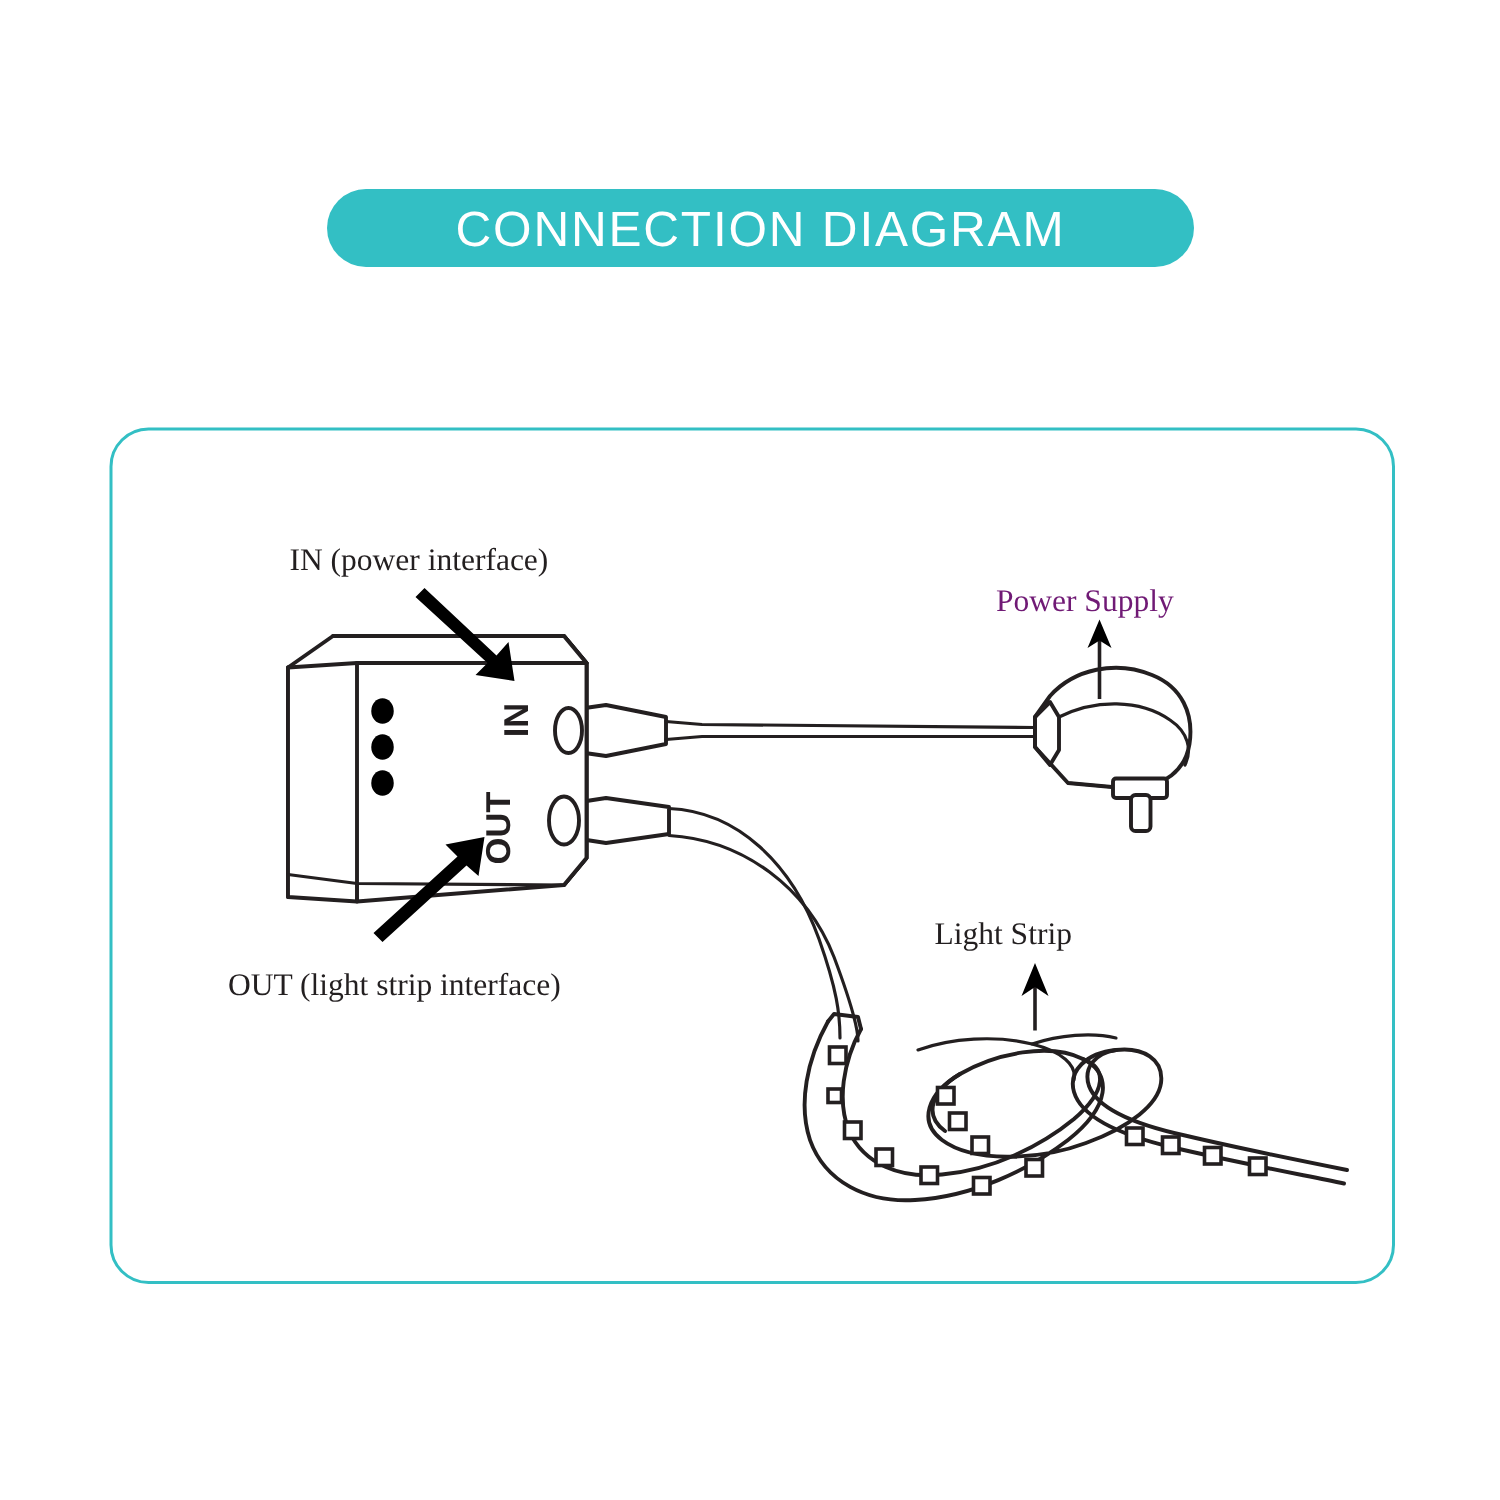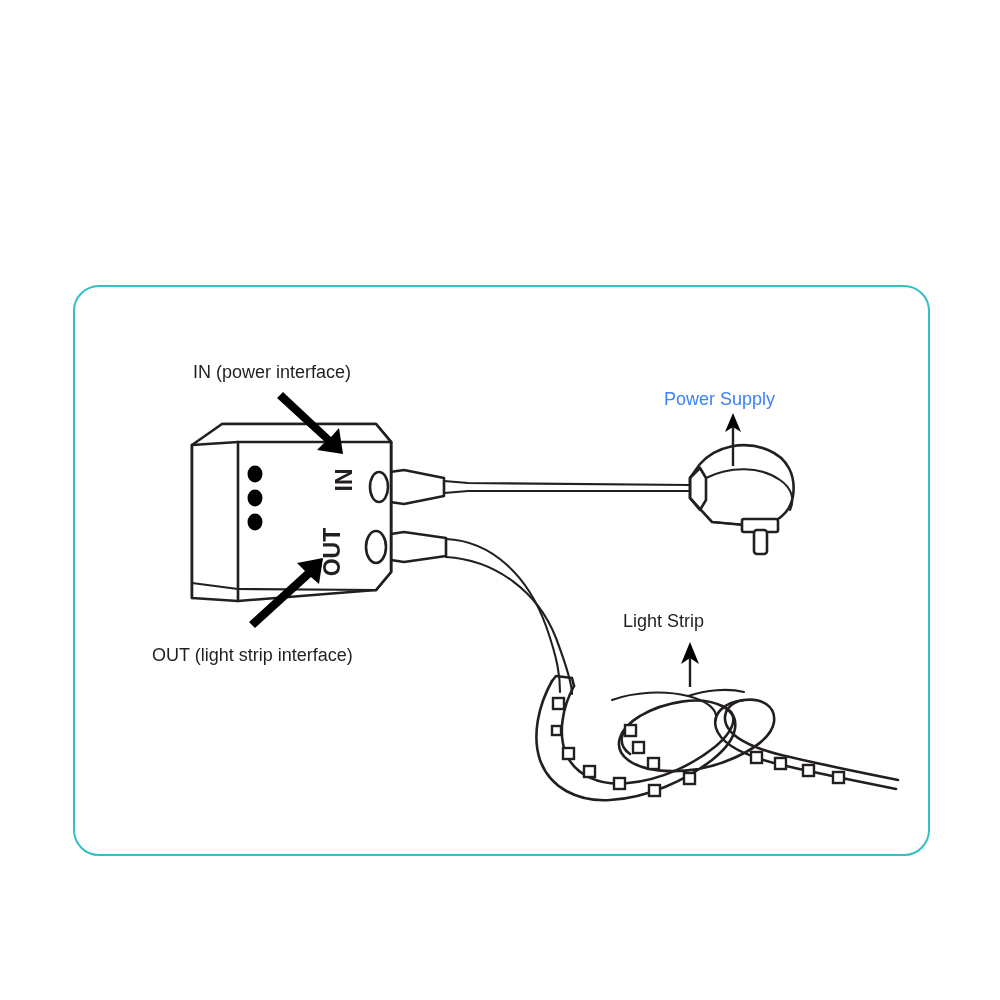--- a/index.html
+++ b/index.html
@@ -61,41 +61,44 @@
     position: absolute;
     left: 0;
     top: 0;
     width: 1000px;
     height: 1000px;
     pointer-events: none;
   }
   .lbl {
     position: absolute;
     color: #231f20;
-    font-size: 18px;
-    font-family: Liberation Sans, sans-serif;
+    font-size: 21px;
+    font-family: Liberation Serif, serif;
     white-space: nowrap;
     line-height: 1;
   }
   #label-in   { left: 193px; top: 363px; }
   #label-out  { left: 152px; top: 646px; }
   #label-power{ left: 664px; top: 390px; }
   #label-strip{ left: 623px; top: 612px; }
 </style>
 </head>
 <body>
 
 <div id="stage">
 
+  <div id="title-banner" style="background: rgb(51, 191, 196);">
+    <span id="title-text" style="color: rgb(255, 255, 255);">CONNECTION DIAGRAM</span>
+  </div>
 
   <div id="diagram-frame" style="border: 2px solid rgb(51, 191, 196); border-radius: 26px;"></div>
 
   <div class="lbl" id="label-in" style="color: rgb(35, 31, 32);">IN (power interface)</div>
   <div class="lbl" id="label-out" style="color: rgb(35, 31, 32);">OUT (light strip interface)</div>
-  <div class="lbl" id="label-power" style="color: #3b82f6;">Power Supply</div>
+  <div class="lbl" id="label-power" style="color: #701a75;">Power Supply</div>
   <div class="lbl" id="label-strip" style="color: rgb(35, 31, 32);">Light Strip</div>
 
   <svg id="artwork" viewBox="0 0 1000 1000" xmlns="http://www.w3.org/2000/svg">
     <defs>
       <style>
         .ln   { fill:none; stroke:#231f20; stroke-width:2.6; stroke-linejoin:round; stroke-linecap:round; }
         .ln-t { fill:none; stroke:#231f20; stroke-width:2.1; stroke-linejoin:round; stroke-linecap:round; }
         .wht  { fill:#ffffff; stroke:#231f20; stroke-width:2.6; stroke-linejoin:round; stroke-linecap:round; }
         .wht-t{ fill:#ffffff; stroke:#231f20; stroke-width:2.1; stroke-linejoin:round; stroke-linecap:round; }
         .blk  { fill:#000000; stroke:none; }

